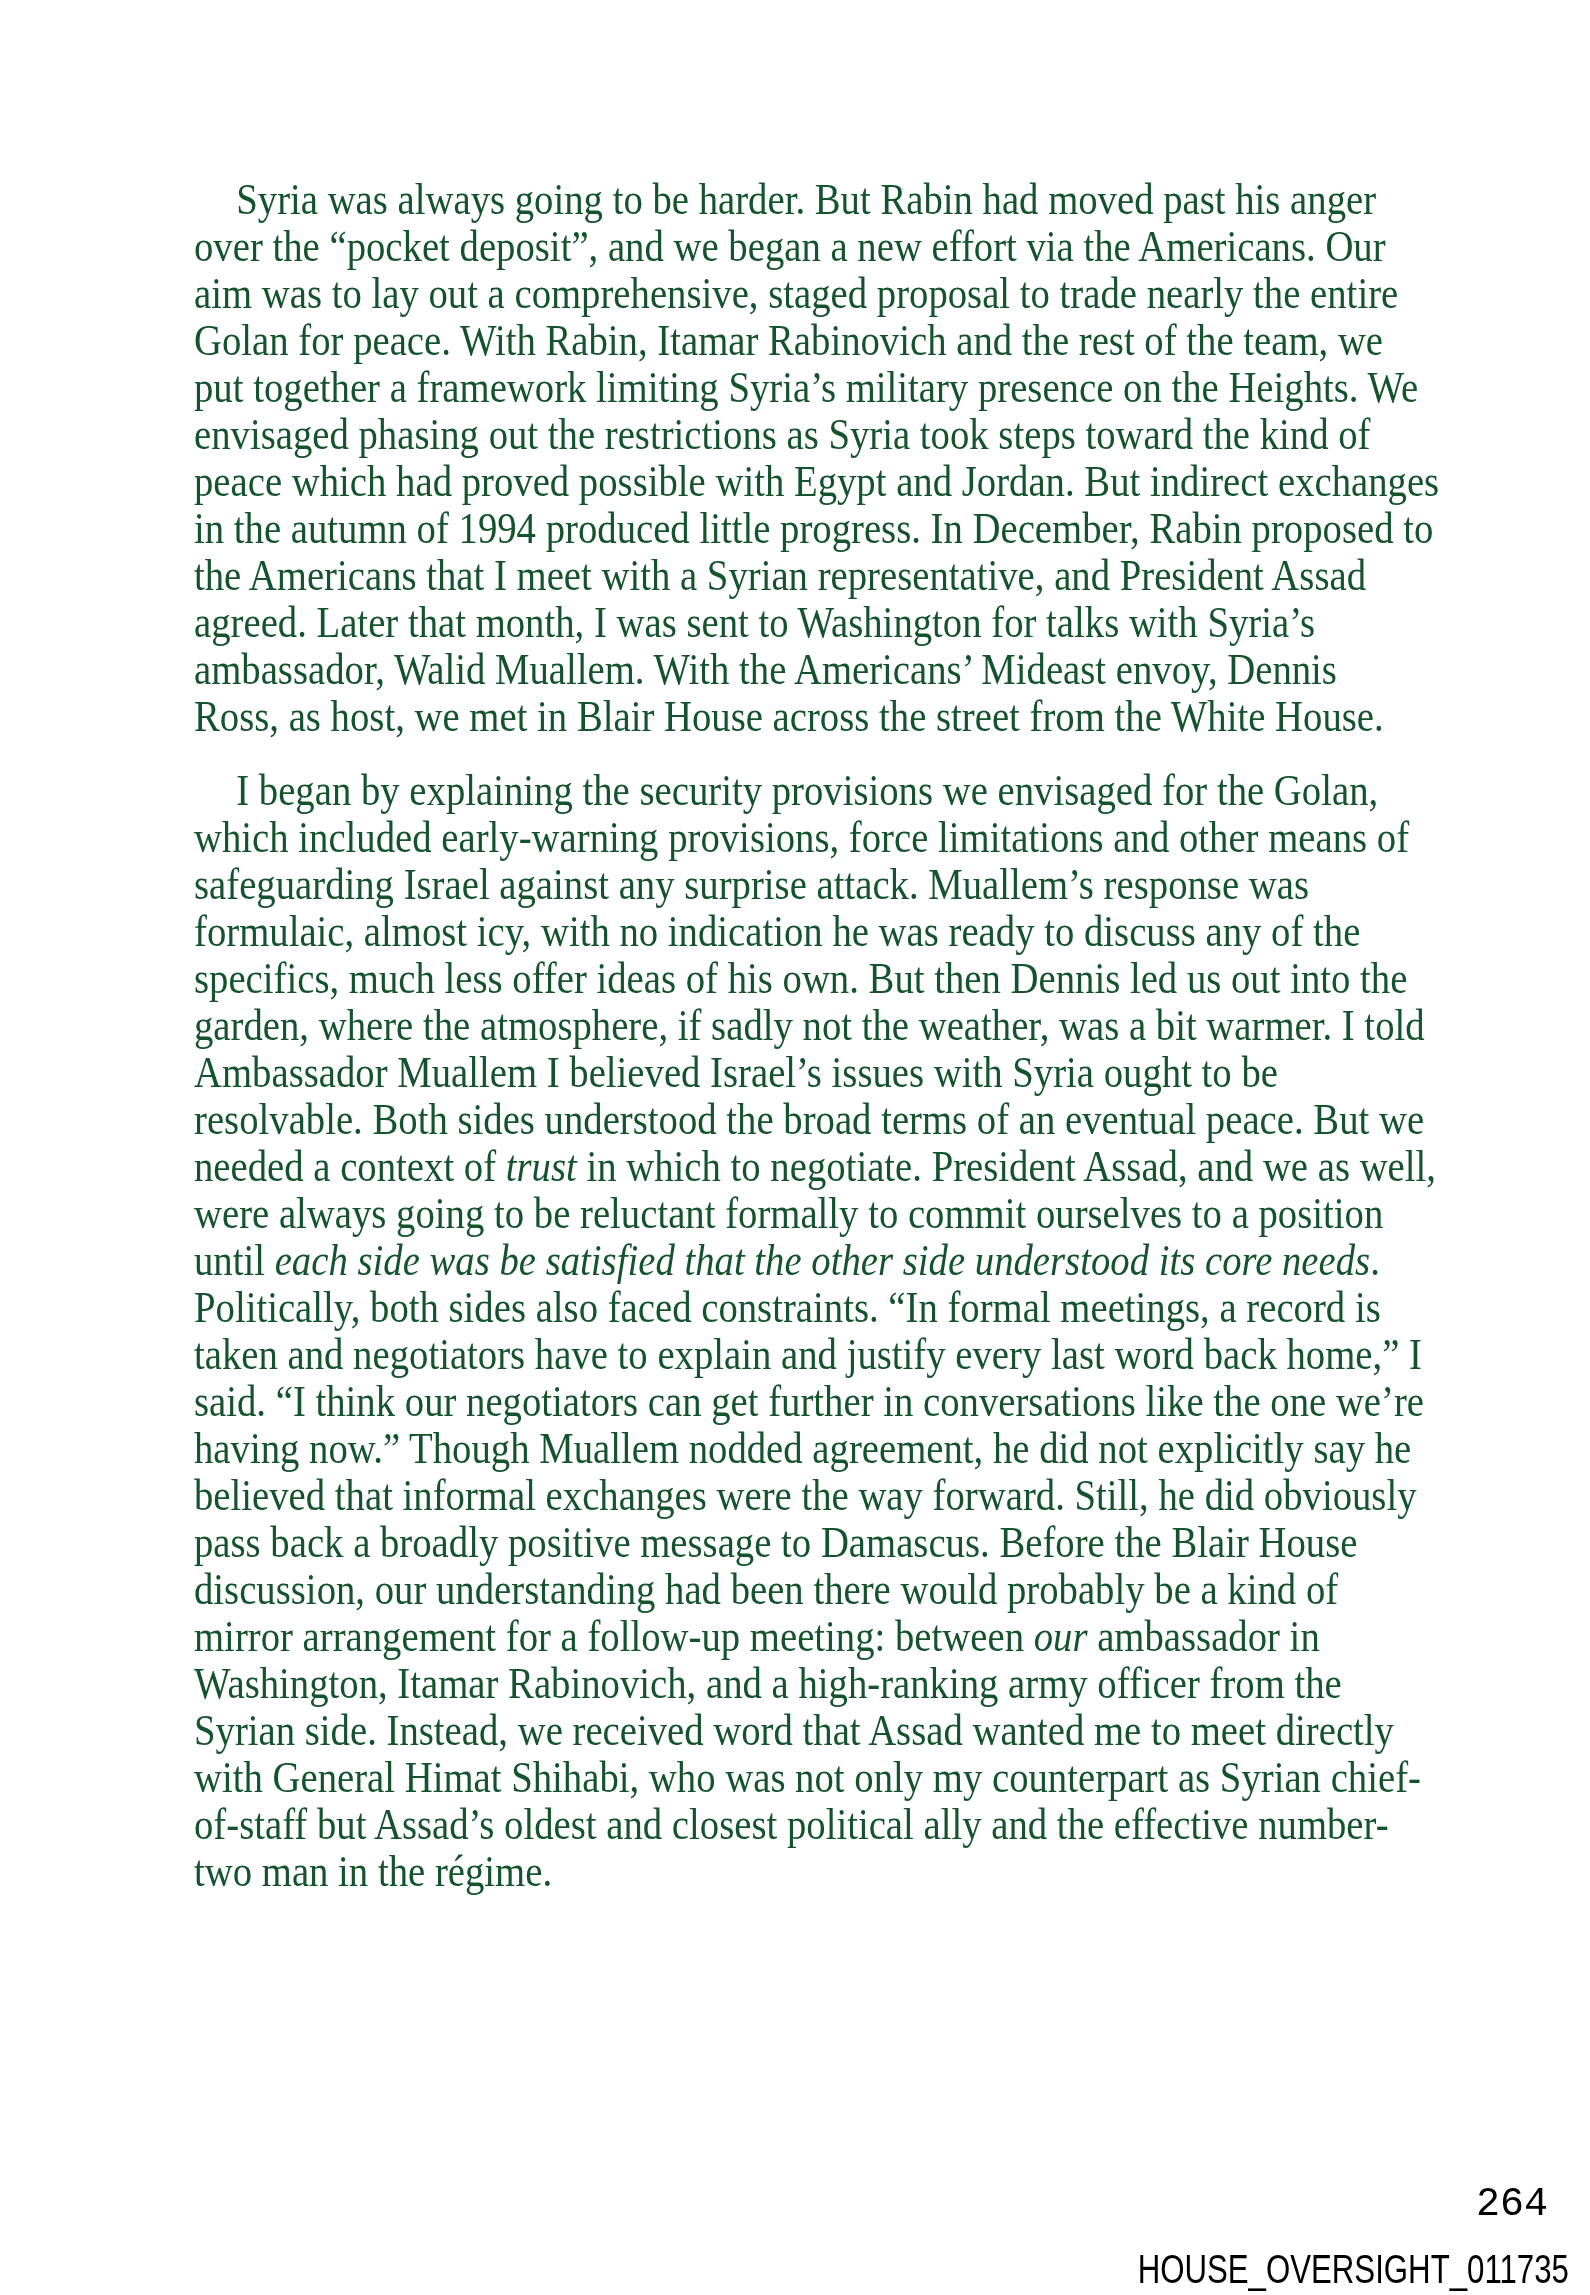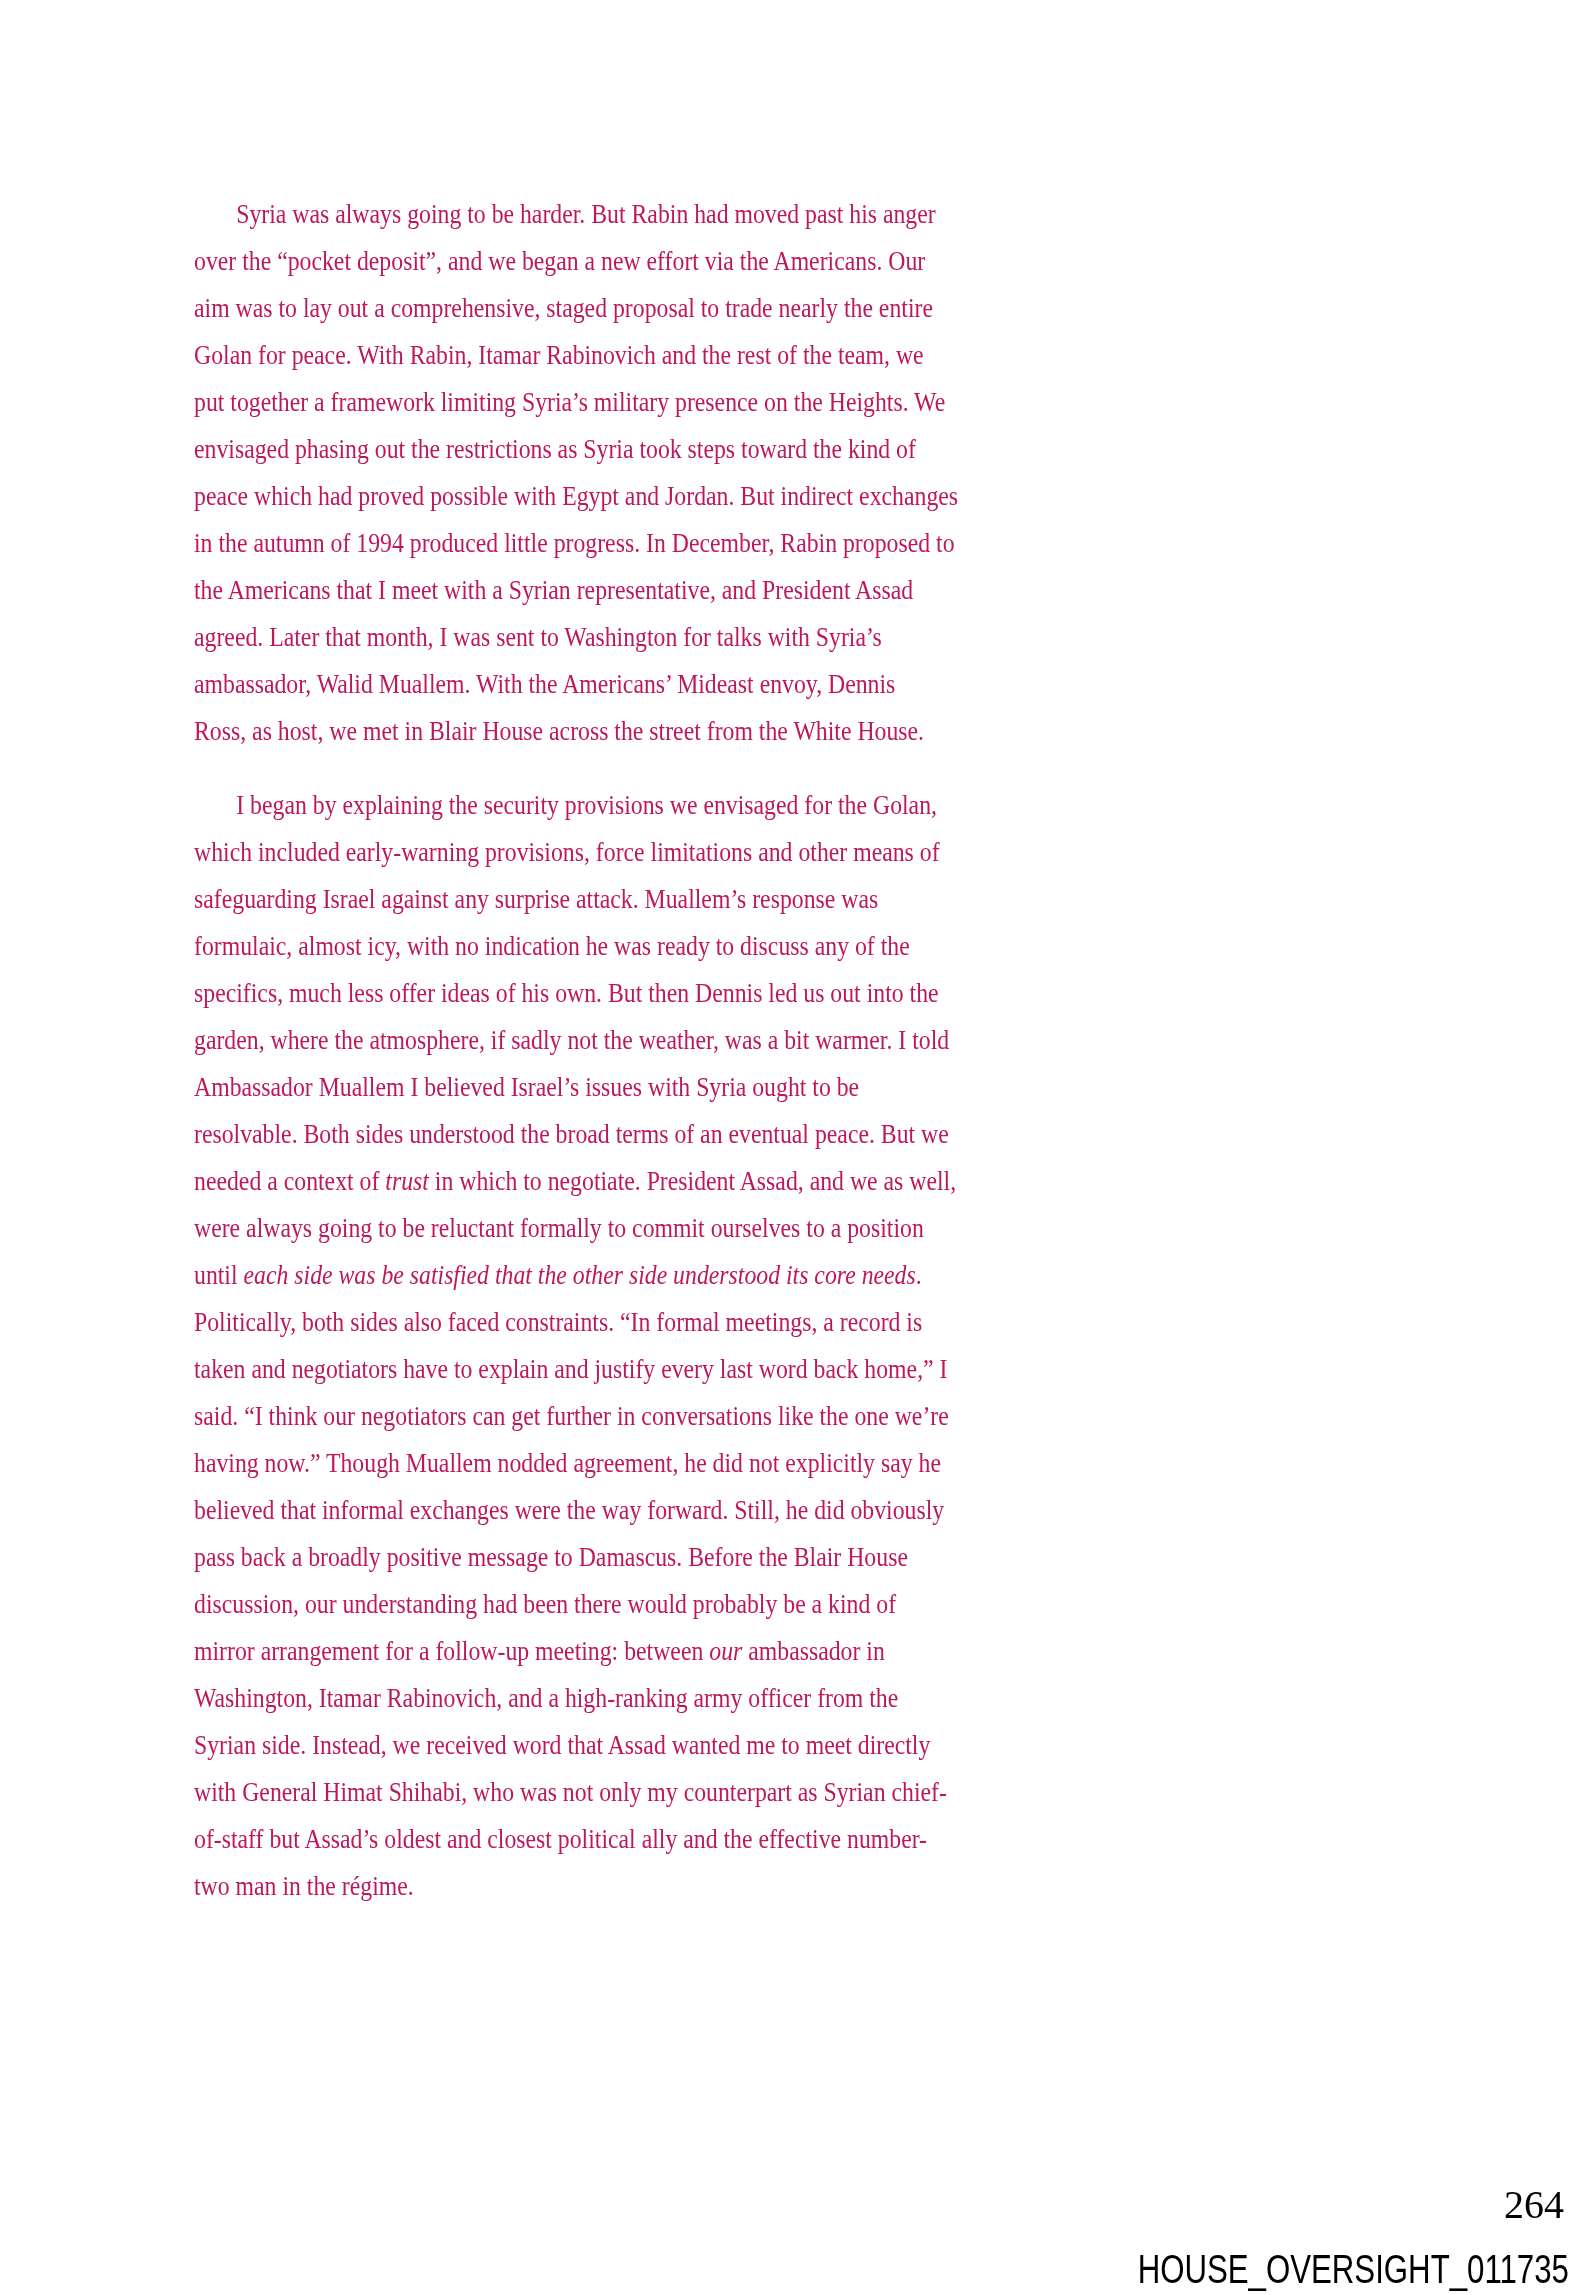--- a/index.html
+++ b/index.html
@@ -7,43 +7,43 @@
     width: 1591px;
     height: 2295px;
     background: #ffffff;
     position: relative;
     overflow: hidden;
     font-family: "Liberation Serif", serif;
   }
   .page-text {
     position: absolute;
     left: 194px;
-    top: 191px;
+    top: 176px;
     width: 1258px;
-    font-size: 27px;
+    font-size: 44px;
     line-height: 47px;
-    color: #be185d;
+    color: #14532d;
   }
   .page-text p {
     margin: 0 0 27px 0;
     padding: 0;
   }
   .line {
     display: block;
     white-space: pre;
     transform: scaleX(0.88);
     transform-origin: 0 50%;
   }
   p .line:first-child { text-indent: 48px; }
   .line em { font-style: italic; }
   .footer-page-number {
     position: absolute;
     top: 2185px;
-    right: 27px;
-    font-family: Liberation Serif, serif;
+    right: 43px;
+    font-family: Liberation Mono, monospace;
     font-size: 40px;
     line-height: 1;
     color: #000000;
   }
   .footer-bates {
     position: absolute;
     top: 2249px;
     right: 22px;
     font-family: "Liberation Sans", sans-serif;
     font-size: 40px;

